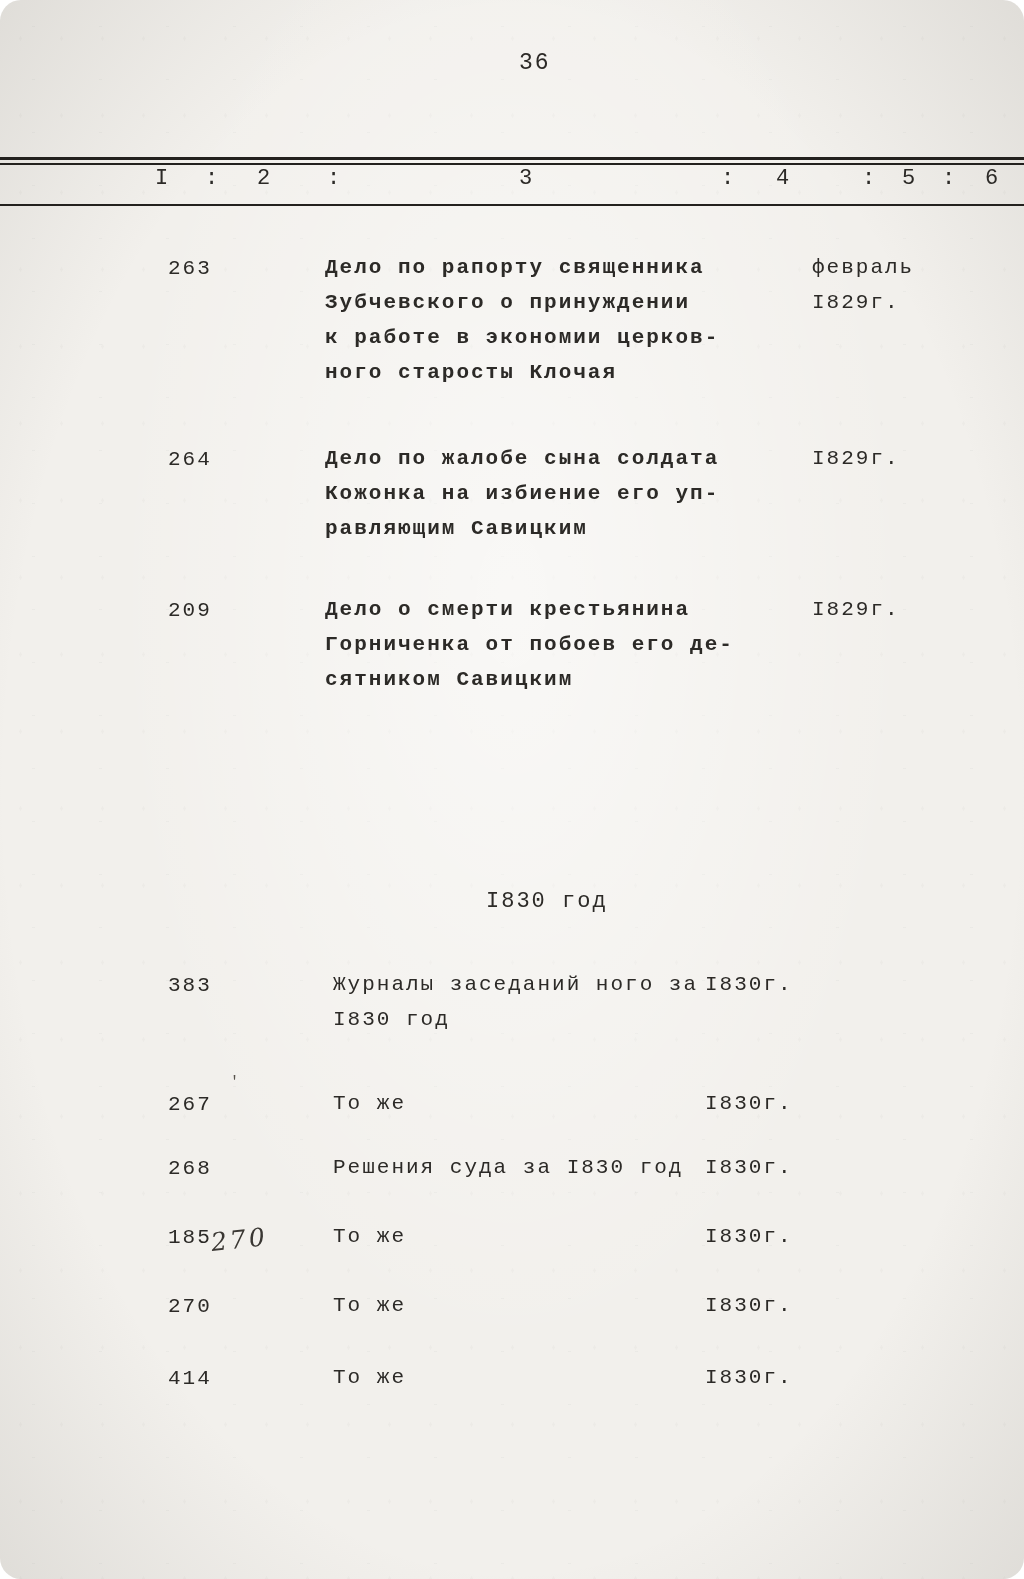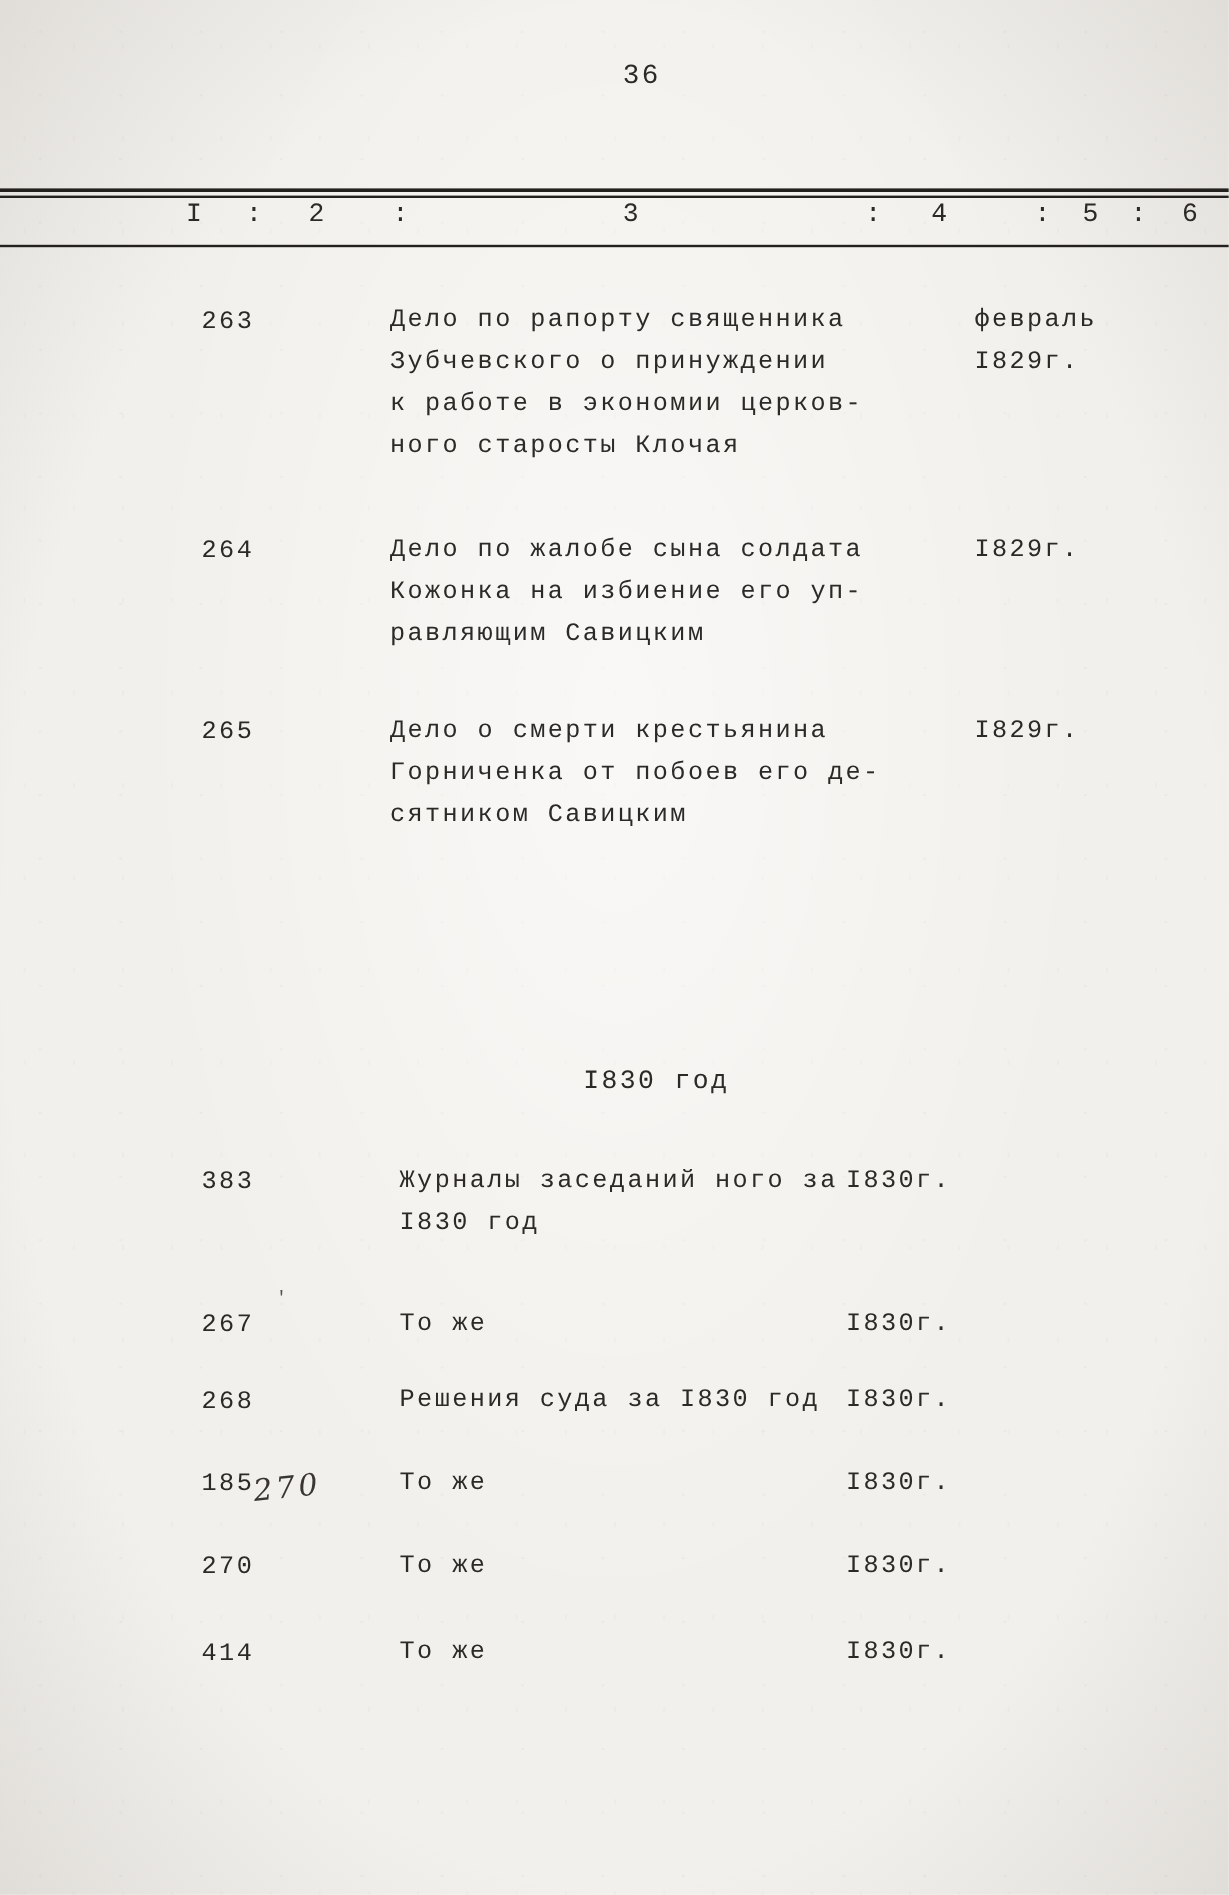--- a/index.html
+++ b/index.html
@@ -10,20 +10,21 @@
     background-color: #f2f0ec;
     background-image:
       radial-gradient(ellipse at 50% 38%, rgba(255,255,255,0.55) 0%, rgba(255,255,255,0) 55%),
       radial-gradient(ellipse at 50% 50%, rgba(0,0,0,0) 70%, rgba(90,85,75,0.12) 100%),
       radial-gradient(rgba(40,38,34,0.035) 1px, transparent 1.2px),
       radial-gradient(rgba(40,38,34,0.025) 1px, transparent 1.2px);
     background-size: 100% 100%, 100% 100%, 67px 53px, 41px 77px;
     font-family: "Liberation Mono", "DejaVu Sans Mono", monospace;
     color: #2c2a27;
     overflow: hidden;
+    border-radius: 21px;
   }
   .page-number {
     position: absolute;
     left: 519px;
     top: 50px;
     font-size: 23px;
     letter-spacing: 2px;
   }
   .rule {
     position: absolute;
@@ -72,21 +73,21 @@
     white-space: pre-line;
   }
   .entry .date {
     position: absolute;
     top: 0;
     font-size: 21px;
     line-height: 35px;
     letter-spacing: 2px;
     white-space: pre-line;
   }
-  .g1 .desc { left: 325px; }
+  .g1 .desc { left: 325px; font-weight: bold; }
   .g1 .date { left: 776px; margin-left: 36px; }
   .g2 .desc { left: 333px; }
   .g2 .date { left: 705px; }
 
   .e0 { top: 250px; }
   .e1 { top: 441px; }
   .e2 { top: 592px; }
   .e3 { top: 967px; }
   .e4 { top: 1086px; }
   .e5 { top: 1150px; }
@@ -149,21 +150,21 @@
 
   <div class="entry e1 g1">
     <span class="num">264</span>
     <span class="desc">Дело по жалобе сына солдата
 Кожонка на избиение его уп-
 равляющим Савицким</span>
     <span class="date">I829г.</span>
   </div>
 
   <div class="entry e2 g1">
-    <span class="num">265</span>
+    <span class="num">209</span>
     <span class="desc">Дело о смерти крестьянина
 Горниченка от побоев его де-
 сятником Савицким</span>
     <span class="date">I829г.</span>
   </div>
 
   <div class="section-heading">I830 год</div>
 
   <div class="entry e3 g2">
     <span class="num">383</span>

